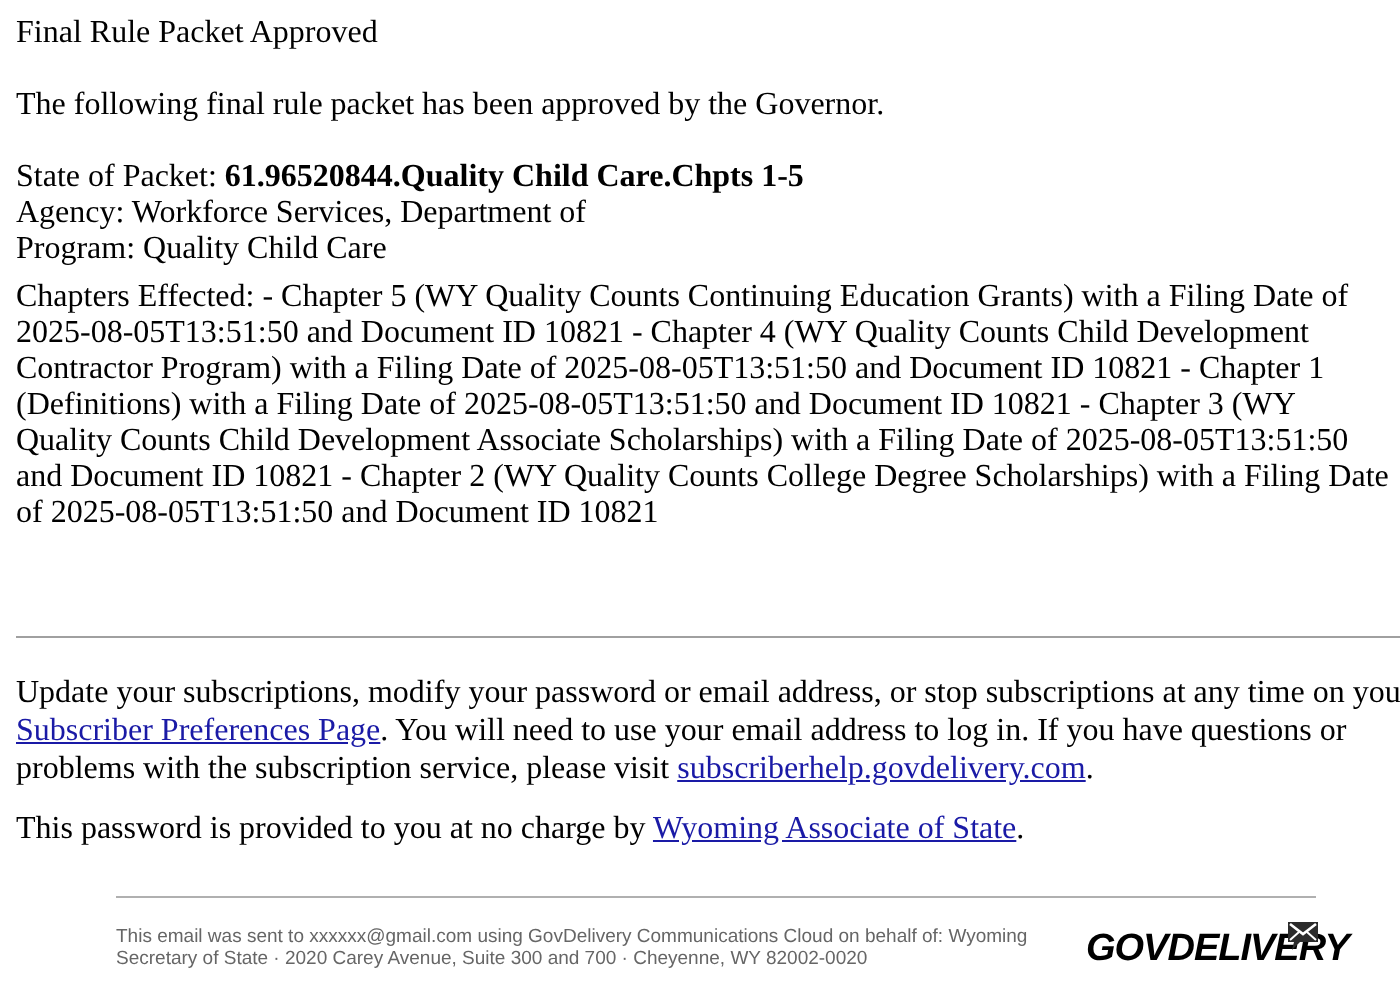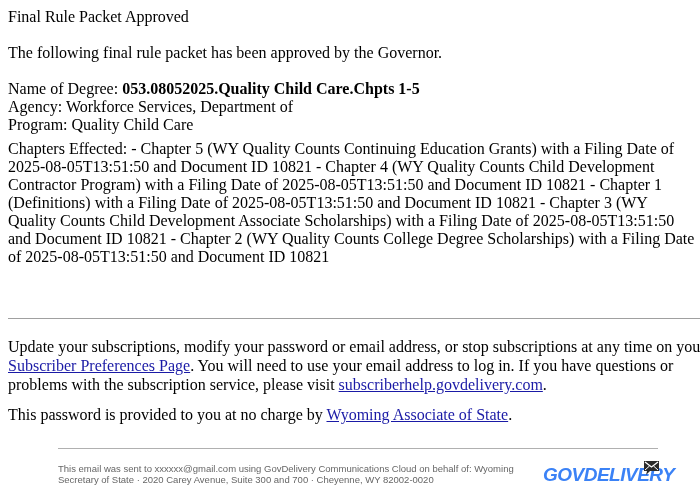--- a/index.html
+++ b/index.html
@@ -10,30 +10,30 @@
     .intro { margin-bottom: 18px; }
     .chapters { margin-top: 6px; width: 688px; }
     hr.main-rule { position: absolute; left: 8px; top: 318px; width: 700px; margin: 0; border: none; border-top: 1px solid #a0a0a0; height: 0; }
     .subs { position: absolute; left: 8px; top: 337px; width: 700px; line-height: 19px; }
     .service { position: absolute; left: 8px; top: 406px; }
     a { color: #1a0dab; }
     a.blue { color: #1a1aa6; }
     hr.footer-rule { position: absolute; left: 58px; top: 448px; width: 600px; margin: 0; border: none; border-top: 1px solid #b0b0b0; height: 0; }
     .footer-text { position: absolute; left: 58px; top: 463px; width: 490px; font-family: "Liberation Sans", sans-serif; font-size: 9.5px; line-height: 11px; color: #666; }
     .logo { position: absolute; left: 543px; top: 460px; width: 120px; height: 30px; }
-    .logo-text { position: absolute; left: 0; top: 6px; font-family: "Liberation Sans", sans-serif; font-weight: bold; font-style: italic; font-size: 19px; color: #3b82f6; letter-spacing: -0.5px; }
+    .logo-text { position: absolute; left: 0; top: 6px; font-family: "Liberation Sans", sans-serif; font-weight: bold; font-style: italic; font-size: 19px; color: #000000; letter-spacing: -0.5px; }
     .logo-icon { position: absolute; left: 100px; top: 0; }
   </style>
 </head>
 <body>
 
 <div class="content">
   <p class="title">Final Rule Packet Approved</p>
   <p class="intro">The following final rule packet has been approved by the Governor.</p>
-  <p><span>Name of Degree: </span><b>053.08052025.Quality Child Care.Chpts 1-5</b></p>
+  <p><span>State of Packet: </span><b>61.96520844.Quality Child Care.Chpts 1-5</b></p>
   <p>Agency: Workforce Services, Department of</p>
   <p>Program: Quality Child Care</p>
   <p class="chapters">Chapters Effected: - Chapter 5 (WY Quality Counts Continuing Education Grants) with a Filing Date of 2025-08-05T13:51:50 and Document ID 10821 - Chapter 4 (WY Quality Counts Child Development Contractor Program) with a Filing Date of 2025-08-05T13:51:50 and Document ID 10821 - Chapter 1 (Definitions) with a Filing Date of 2025-08-05T13:51:50 and Document ID 10821 - Chapter 3 (WY Quality Counts Child Development Associate Scholarships) with a Filing Date of 2025-08-05T13:51:50 and Document ID 10821 - Chapter 2 (WY Quality Counts College Degree Scholarships) with a Filing Date of 2025-08-05T13:51:50 and Document ID 10821</p>
 </div>
 
 <hr class="main-rule">
 
 <p class="subs"><span>Update your subscriptions, modify your password or email address, or stop subscriptions at any time on your </span><a href="#" class="blue">Subscriber Preferences Page</a><span>. You will need to use your email address to log in. If you have questions or problems with the subscription service, please visit </span><a href="#" class="blue">subscriberhelp.govdelivery.com</a><span>.</span></p>
 
 <p class="service"><span>This password is provided to you at no charge by </span><a href="#" class="blue">Wyoming Associate of State</a><span>.</span></p>

